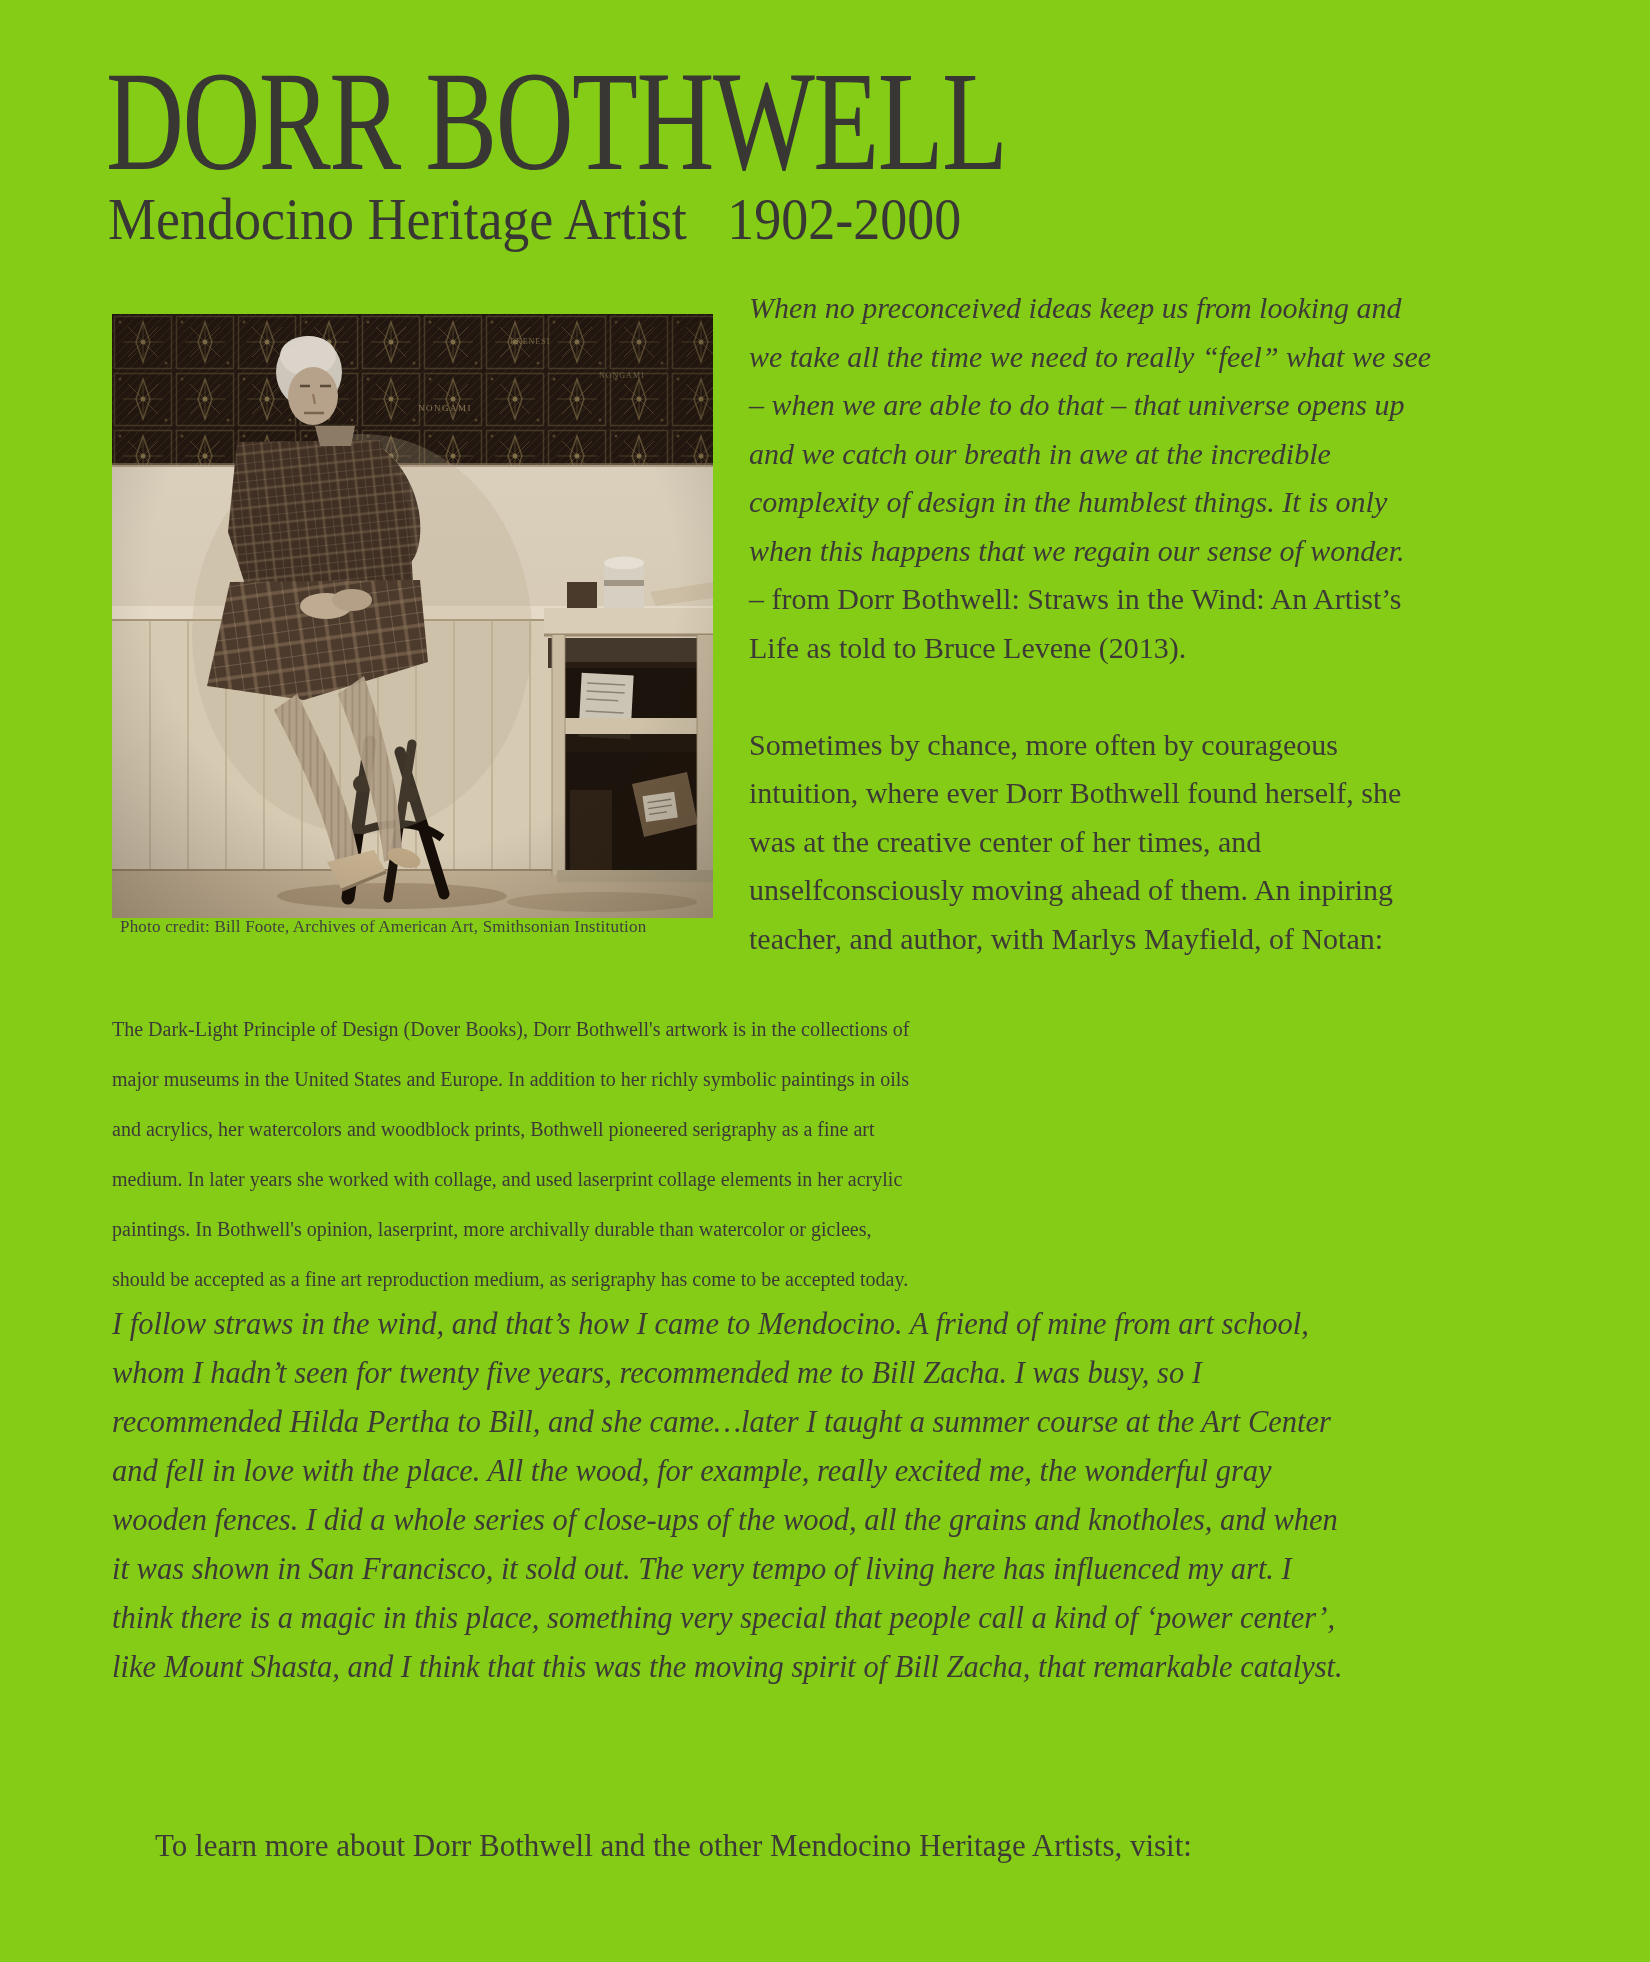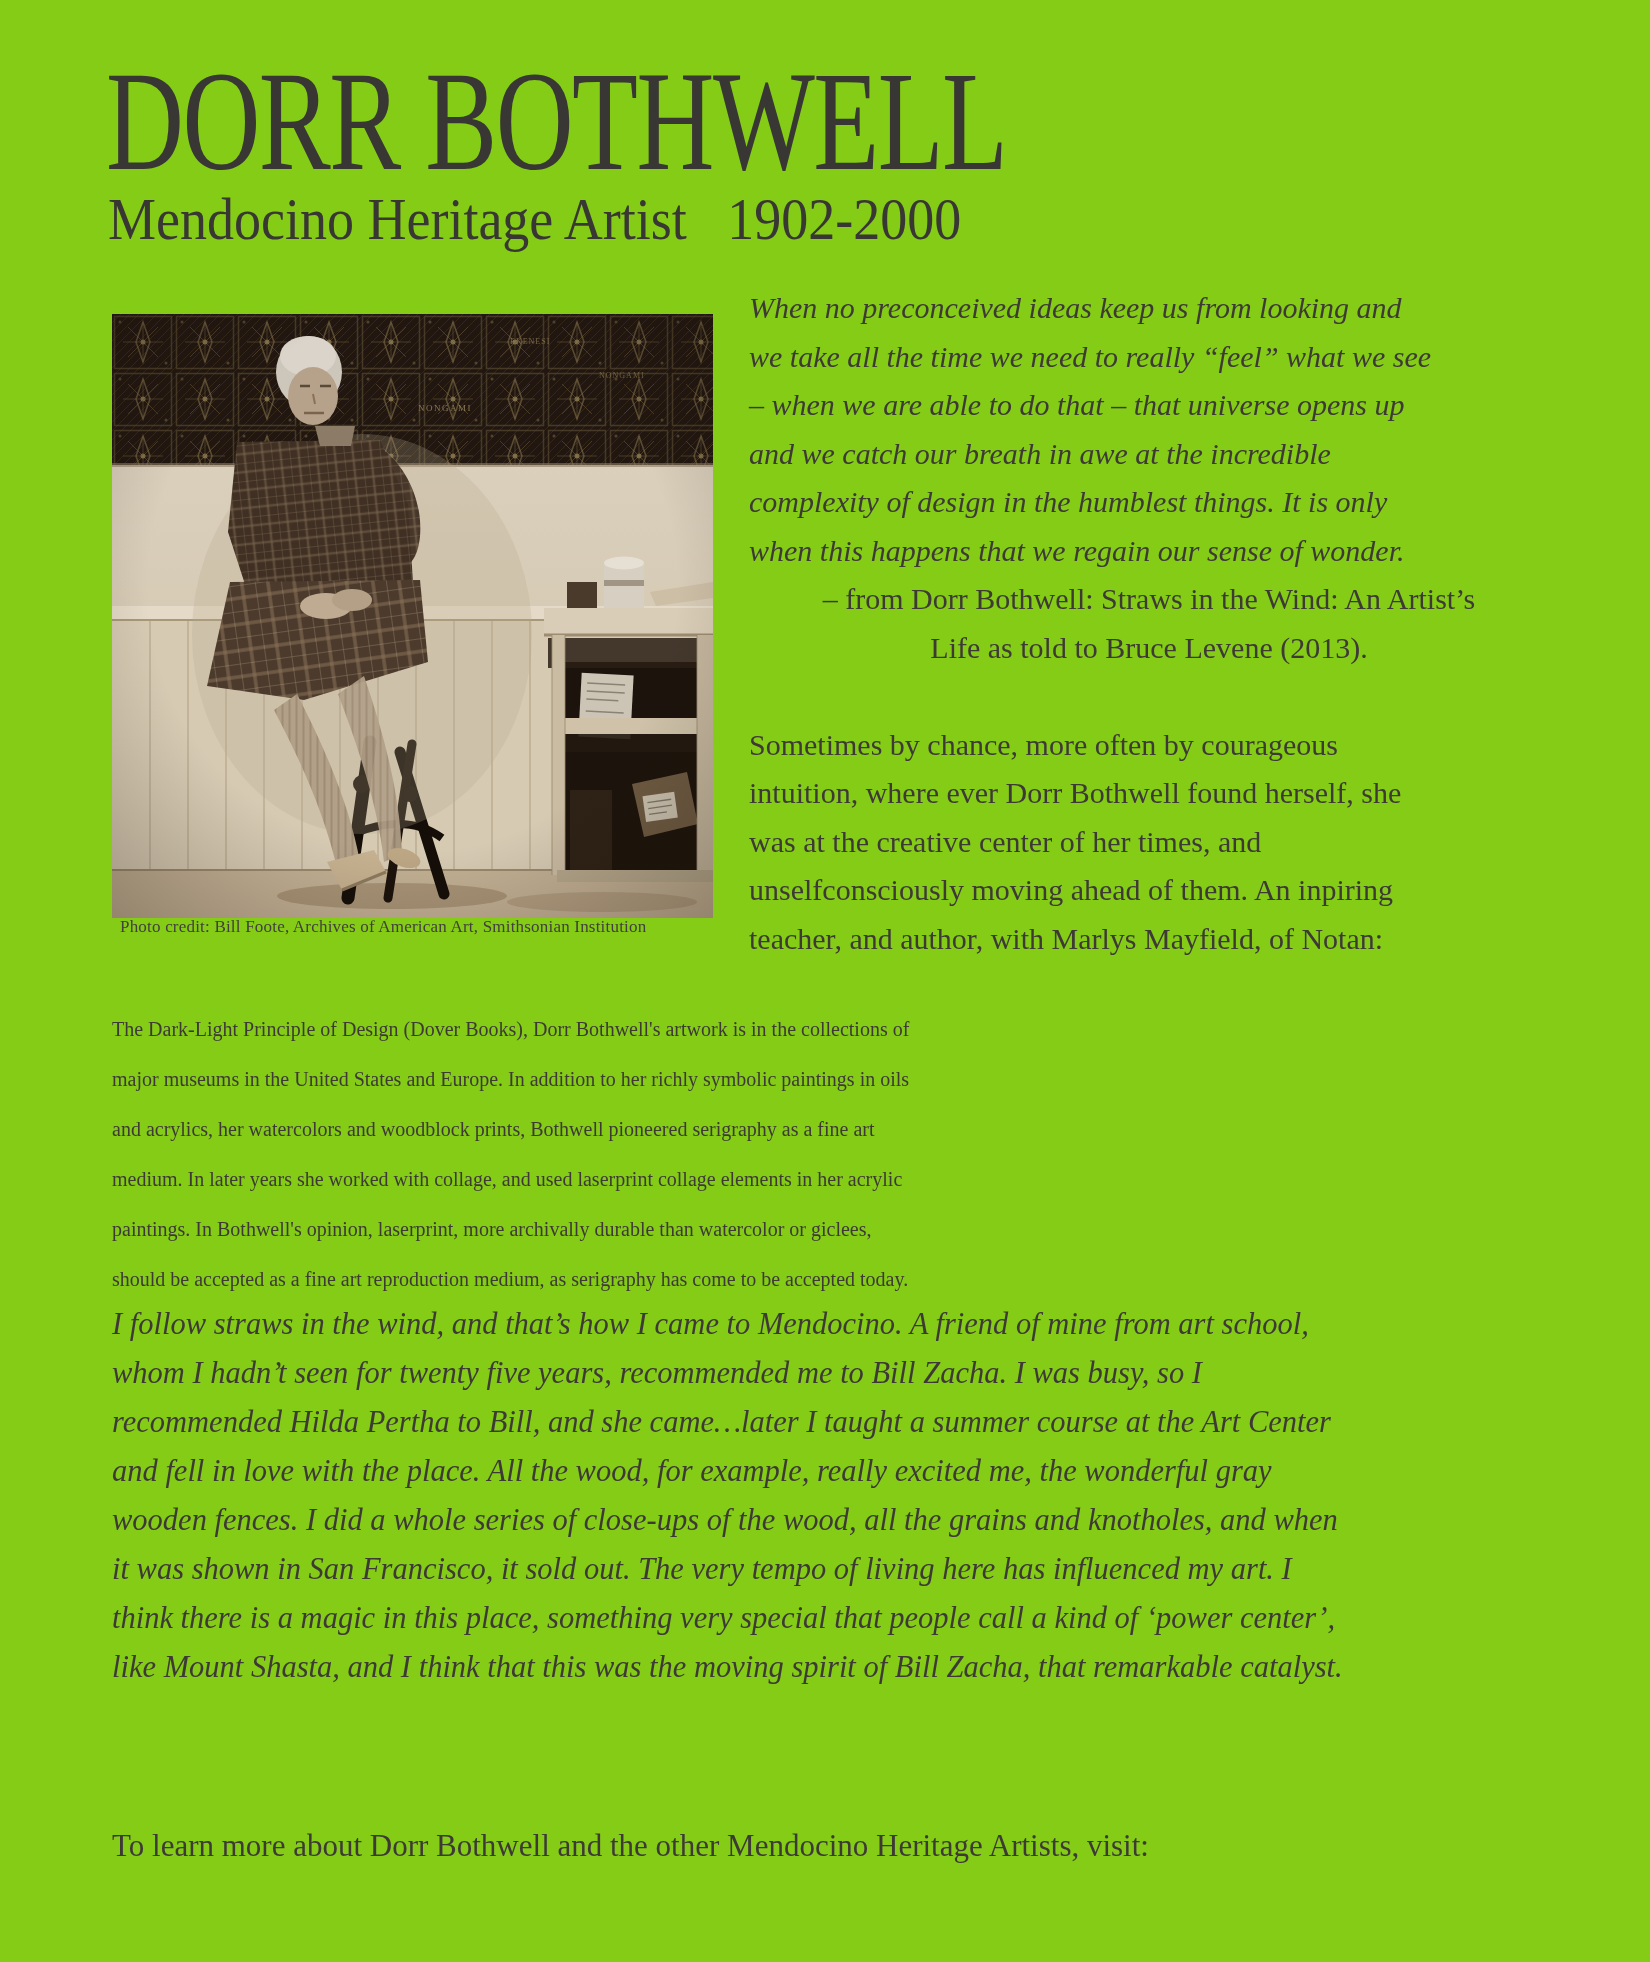--- a/index.html
+++ b/index.html
@@ -24,36 +24,36 @@
   .credit {
     position:absolute; left:120px; top:917px;
     font-size:17px; color:#42403c; letter-spacing:0.2px;
   }
   .col {
     position:absolute; left:749px; top:284px; width:800px;
     font-size:30px; line-height:48.5px; color:#3d3a36;
   }
   .pre { white-space:pre-line; }
   .q1 { font-style:italic; }
-  .q1cite { font-style:normal;text-align:center; }
+  .q1cite { font-style:normal; }
   .bio-right { margin-top:48.5px; }
   .bio-full {
     position:absolute; left:112px; top:1004px; width:1432px;
     font-size:20px; line-height:50px;
   }
   .q2 {
     position:absolute; left:112px; top:1300px; width:1434px;
     font-size:30.5px; line-height:49px; font-style:italic;
   }
   .attr {
     position:absolute; left:112px; top:1697px; width:1412px;
     font-size:30.5px; text-align:right; padding-right:18px;
   }
   .footer-line { position:absolute; left:112px; font-size:31px; }
-  .footer-text { top:1828px; }
+  .footer-text { top:1828px;margin-left:43px; }
   .footer-url  { top:1888px; }
 </style>
 </head>
 <body>
 
 <div class="page">
 
   <h1 class="title">DORR BOTHWELL</h1>
   <div class="subtitle">Mendocino Heritage Artist   1902-2000</div>
 

